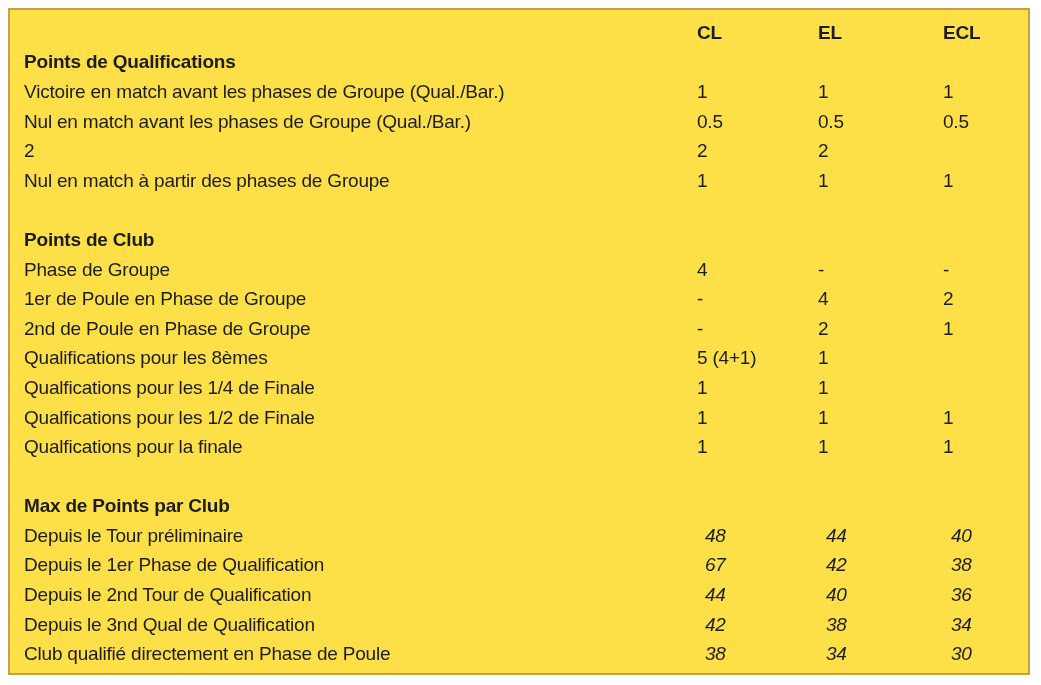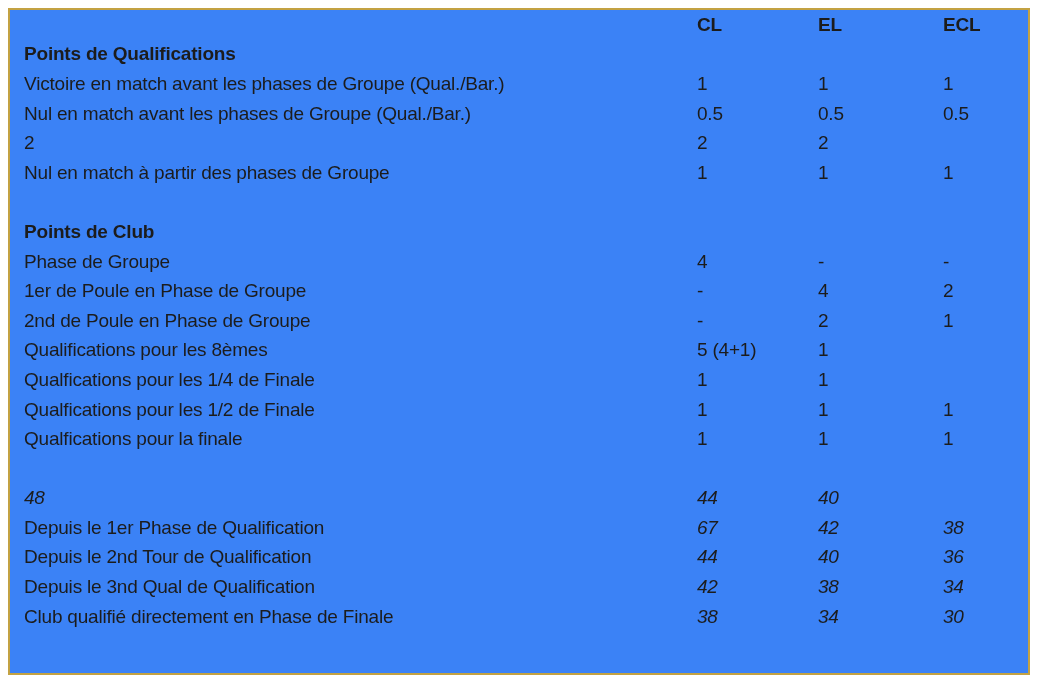--- a/index.html
+++ b/index.html
@@ -10,39 +10,39 @@
     background: #ffffff;
     font-family: "Liberation Sans", sans-serif;
   }
   .sheet {
     position: absolute;
     left: 8px;
     top: 8px;
     width: 1022px;
     height: 667px;
     box-sizing: border-box;
-    background: #3b82f6;
+    background: #fde047;
     border: 2px solid #C3A243;
-    padding-top: 0;
+    padding-top: 8px;
     overflow: hidden;
   }
   .row {
     display: grid;
     grid-template-columns: 673px 121px 125px 1fr;
     height: 29.6px;
     align-items: center;
     padding-left: 14px;
     font-size: 19px;
     letter-spacing: -0.2px;
     color: #1c1c1c;
     white-space: nowrap;
   }
   .cell { overflow: hidden; }
   .title { font-weight: bold; }
-  .vals-italic .val { font-style: italic; }
+  .vals-italic .val { font-style: italic; margin-left: 8px; }
 </style>
 </head>
 <body>
 
 <div class="sheet">
   <div class="row">
     <div class="cell label"></div>
     <div class="cell val title">CL</div>
     <div class="cell val title">EL</div>
     <div class="cell val title">ECL</div>
@@ -114,21 +114,25 @@
         <div class="cell val">1</div>
         <div class="cell val">1</div>
       </div>
       <div class="row">
         <div class="cell label">Qualfications pour la finale</div>
         <div class="cell val">1</div>
         <div class="cell val">1</div>
         <div class="cell val">1</div>
       </div>
       <div class="row"></div>
+      <div class="row">
+        <div class="cell label title">Max de Points par Club</div>
+      </div>
       <div class="row vals-italic">
+        <div class="cell label">Depuis le Tour préliminaire</div>
         <div class="cell val">48</div>
         <div class="cell val">44</div>
         <div class="cell val">40</div>
       </div>
       <div class="row vals-italic">
         <div class="cell label">Depuis le 1er Phase de Qualification</div>
         <div class="cell val">67</div>
         <div class="cell val">42</div>
         <div class="cell val">38</div>
       </div>
@@ -138,19 +142,19 @@
         <div class="cell val">40</div>
         <div class="cell val">36</div>
       </div>
       <div class="row vals-italic">
         <div class="cell label">Depuis le 3nd Qual de Qualification</div>
         <div class="cell val">42</div>
         <div class="cell val">38</div>
         <div class="cell val">34</div>
       </div>
       <div class="row vals-italic">
-        <div class="cell label">Club qualifié directement en Phase de Finale</div>
+        <div class="cell label">Club qualifié directement en Phase de Poule</div>
         <div class="cell val">38</div>
         <div class="cell val">34</div>
         <div class="cell val">30</div>
       </div>
     </div>
 </div>
 
 </body></html>

